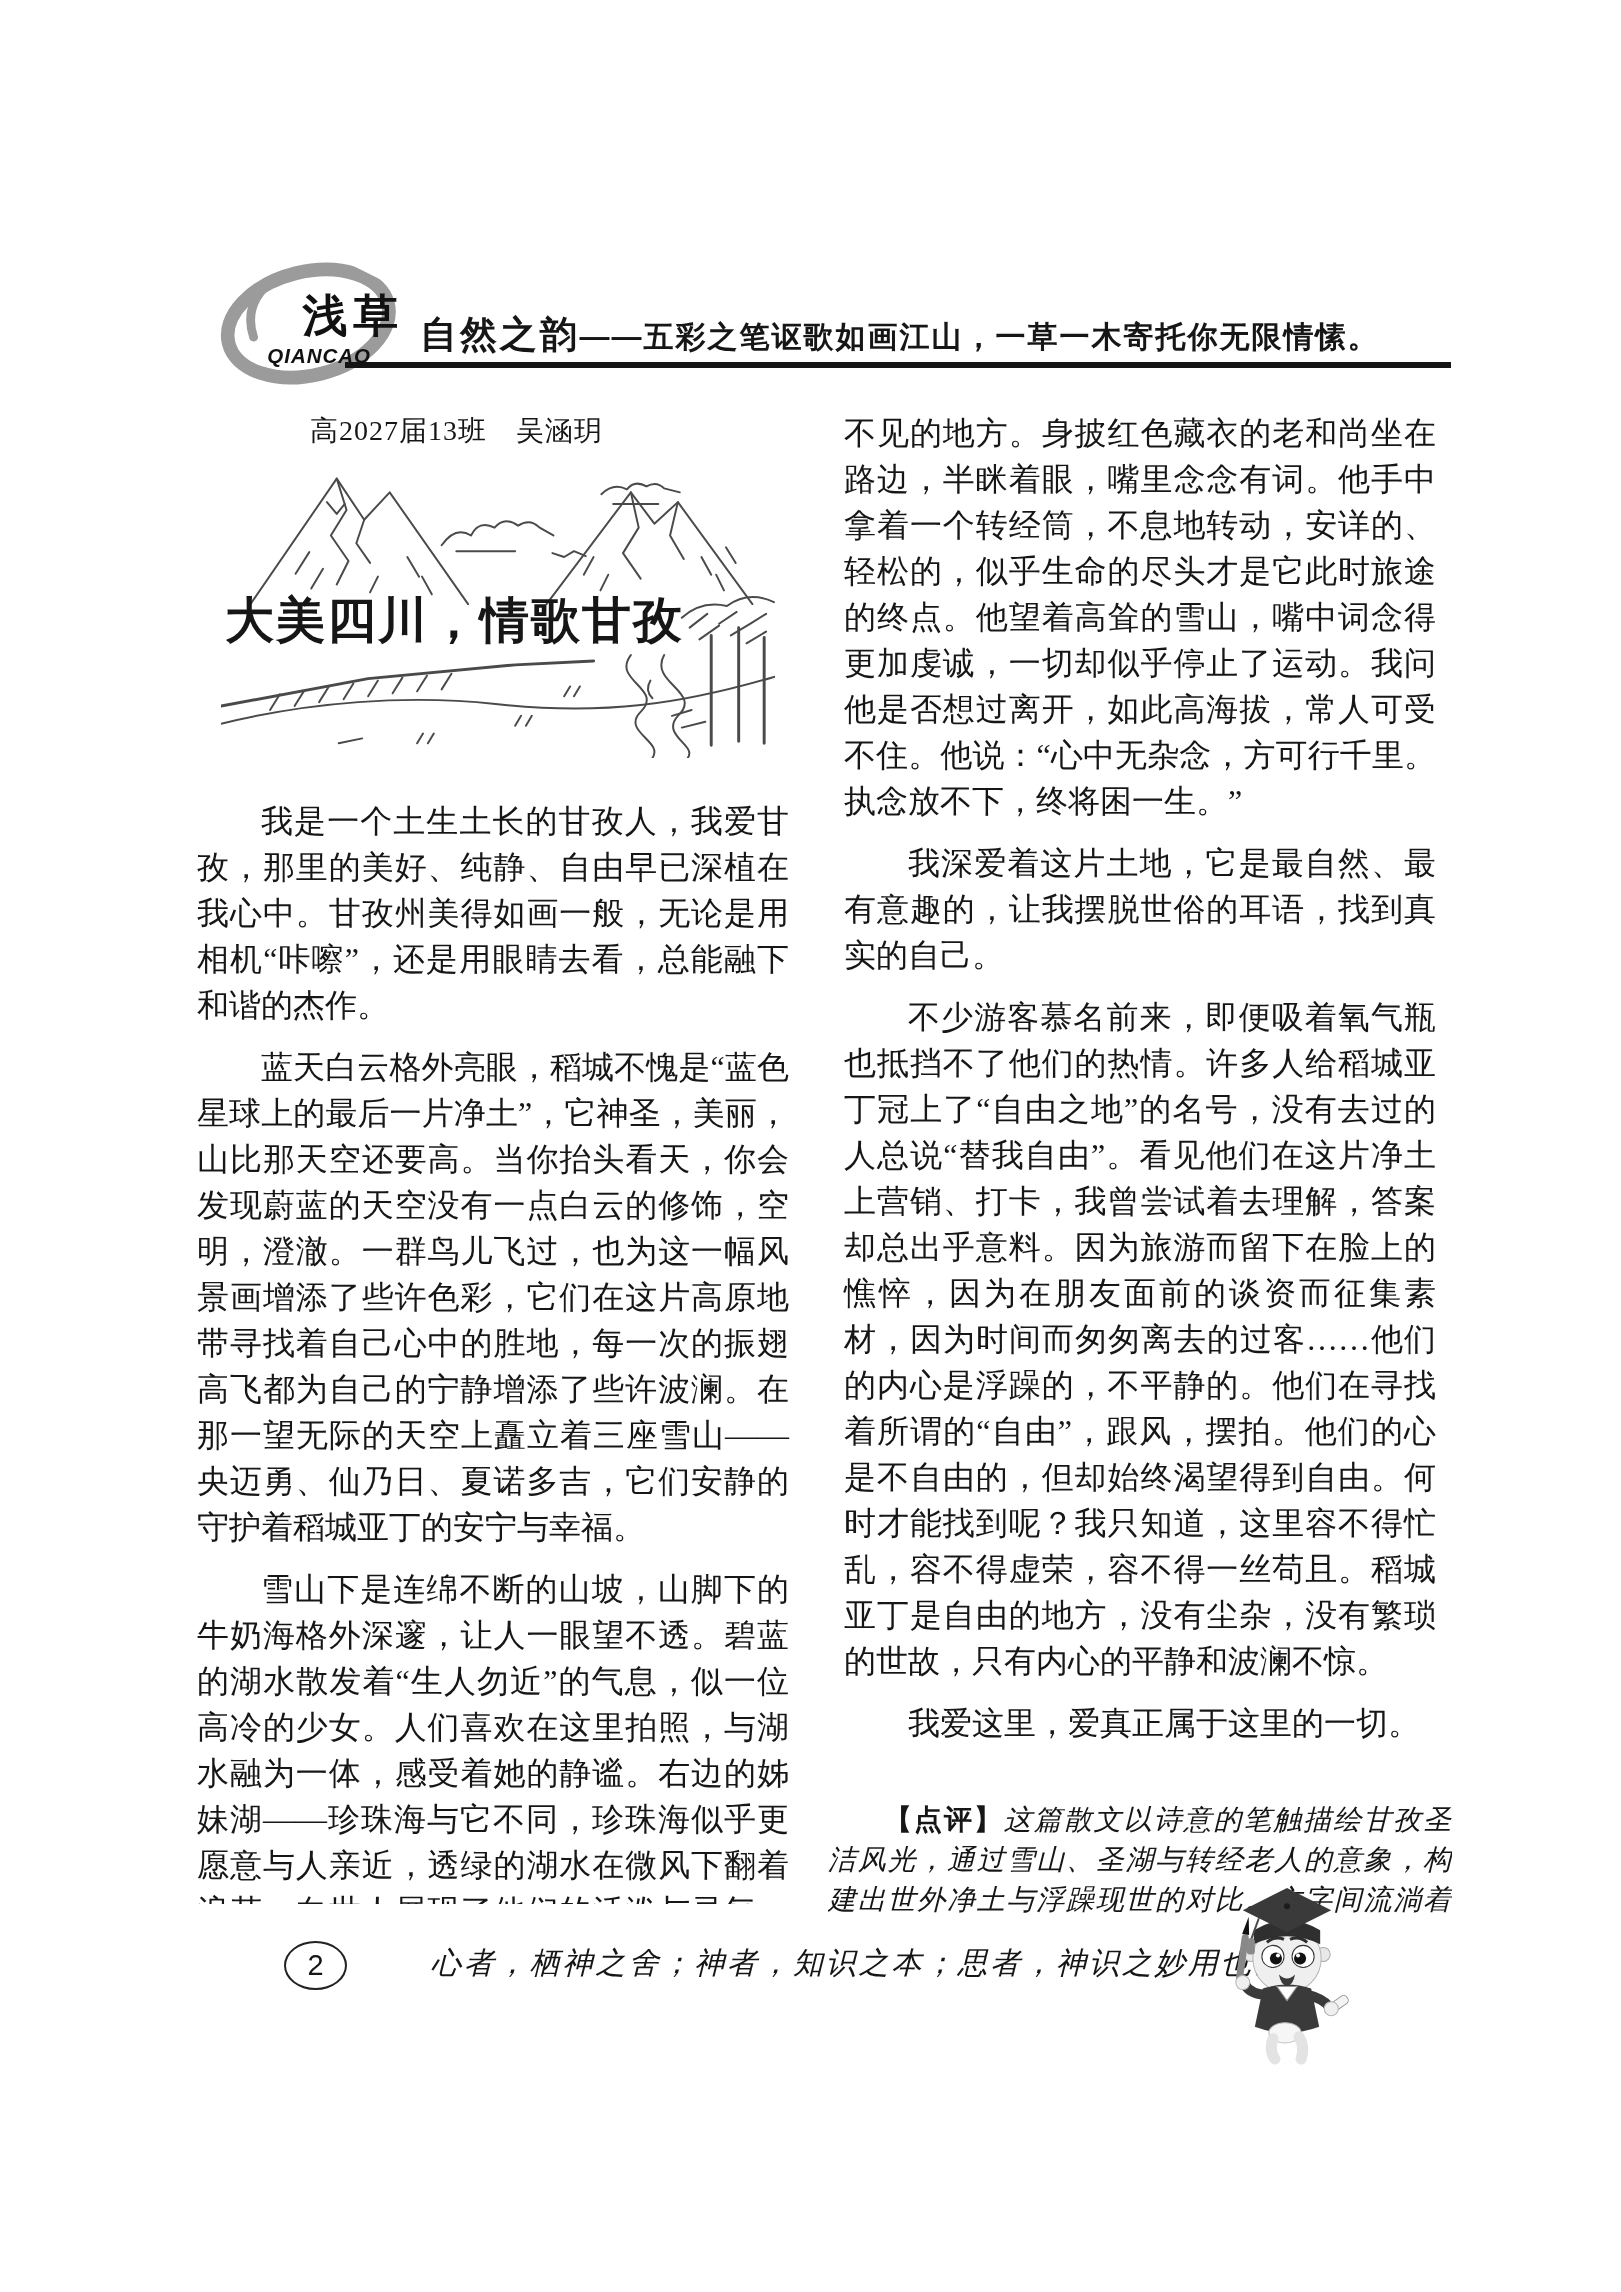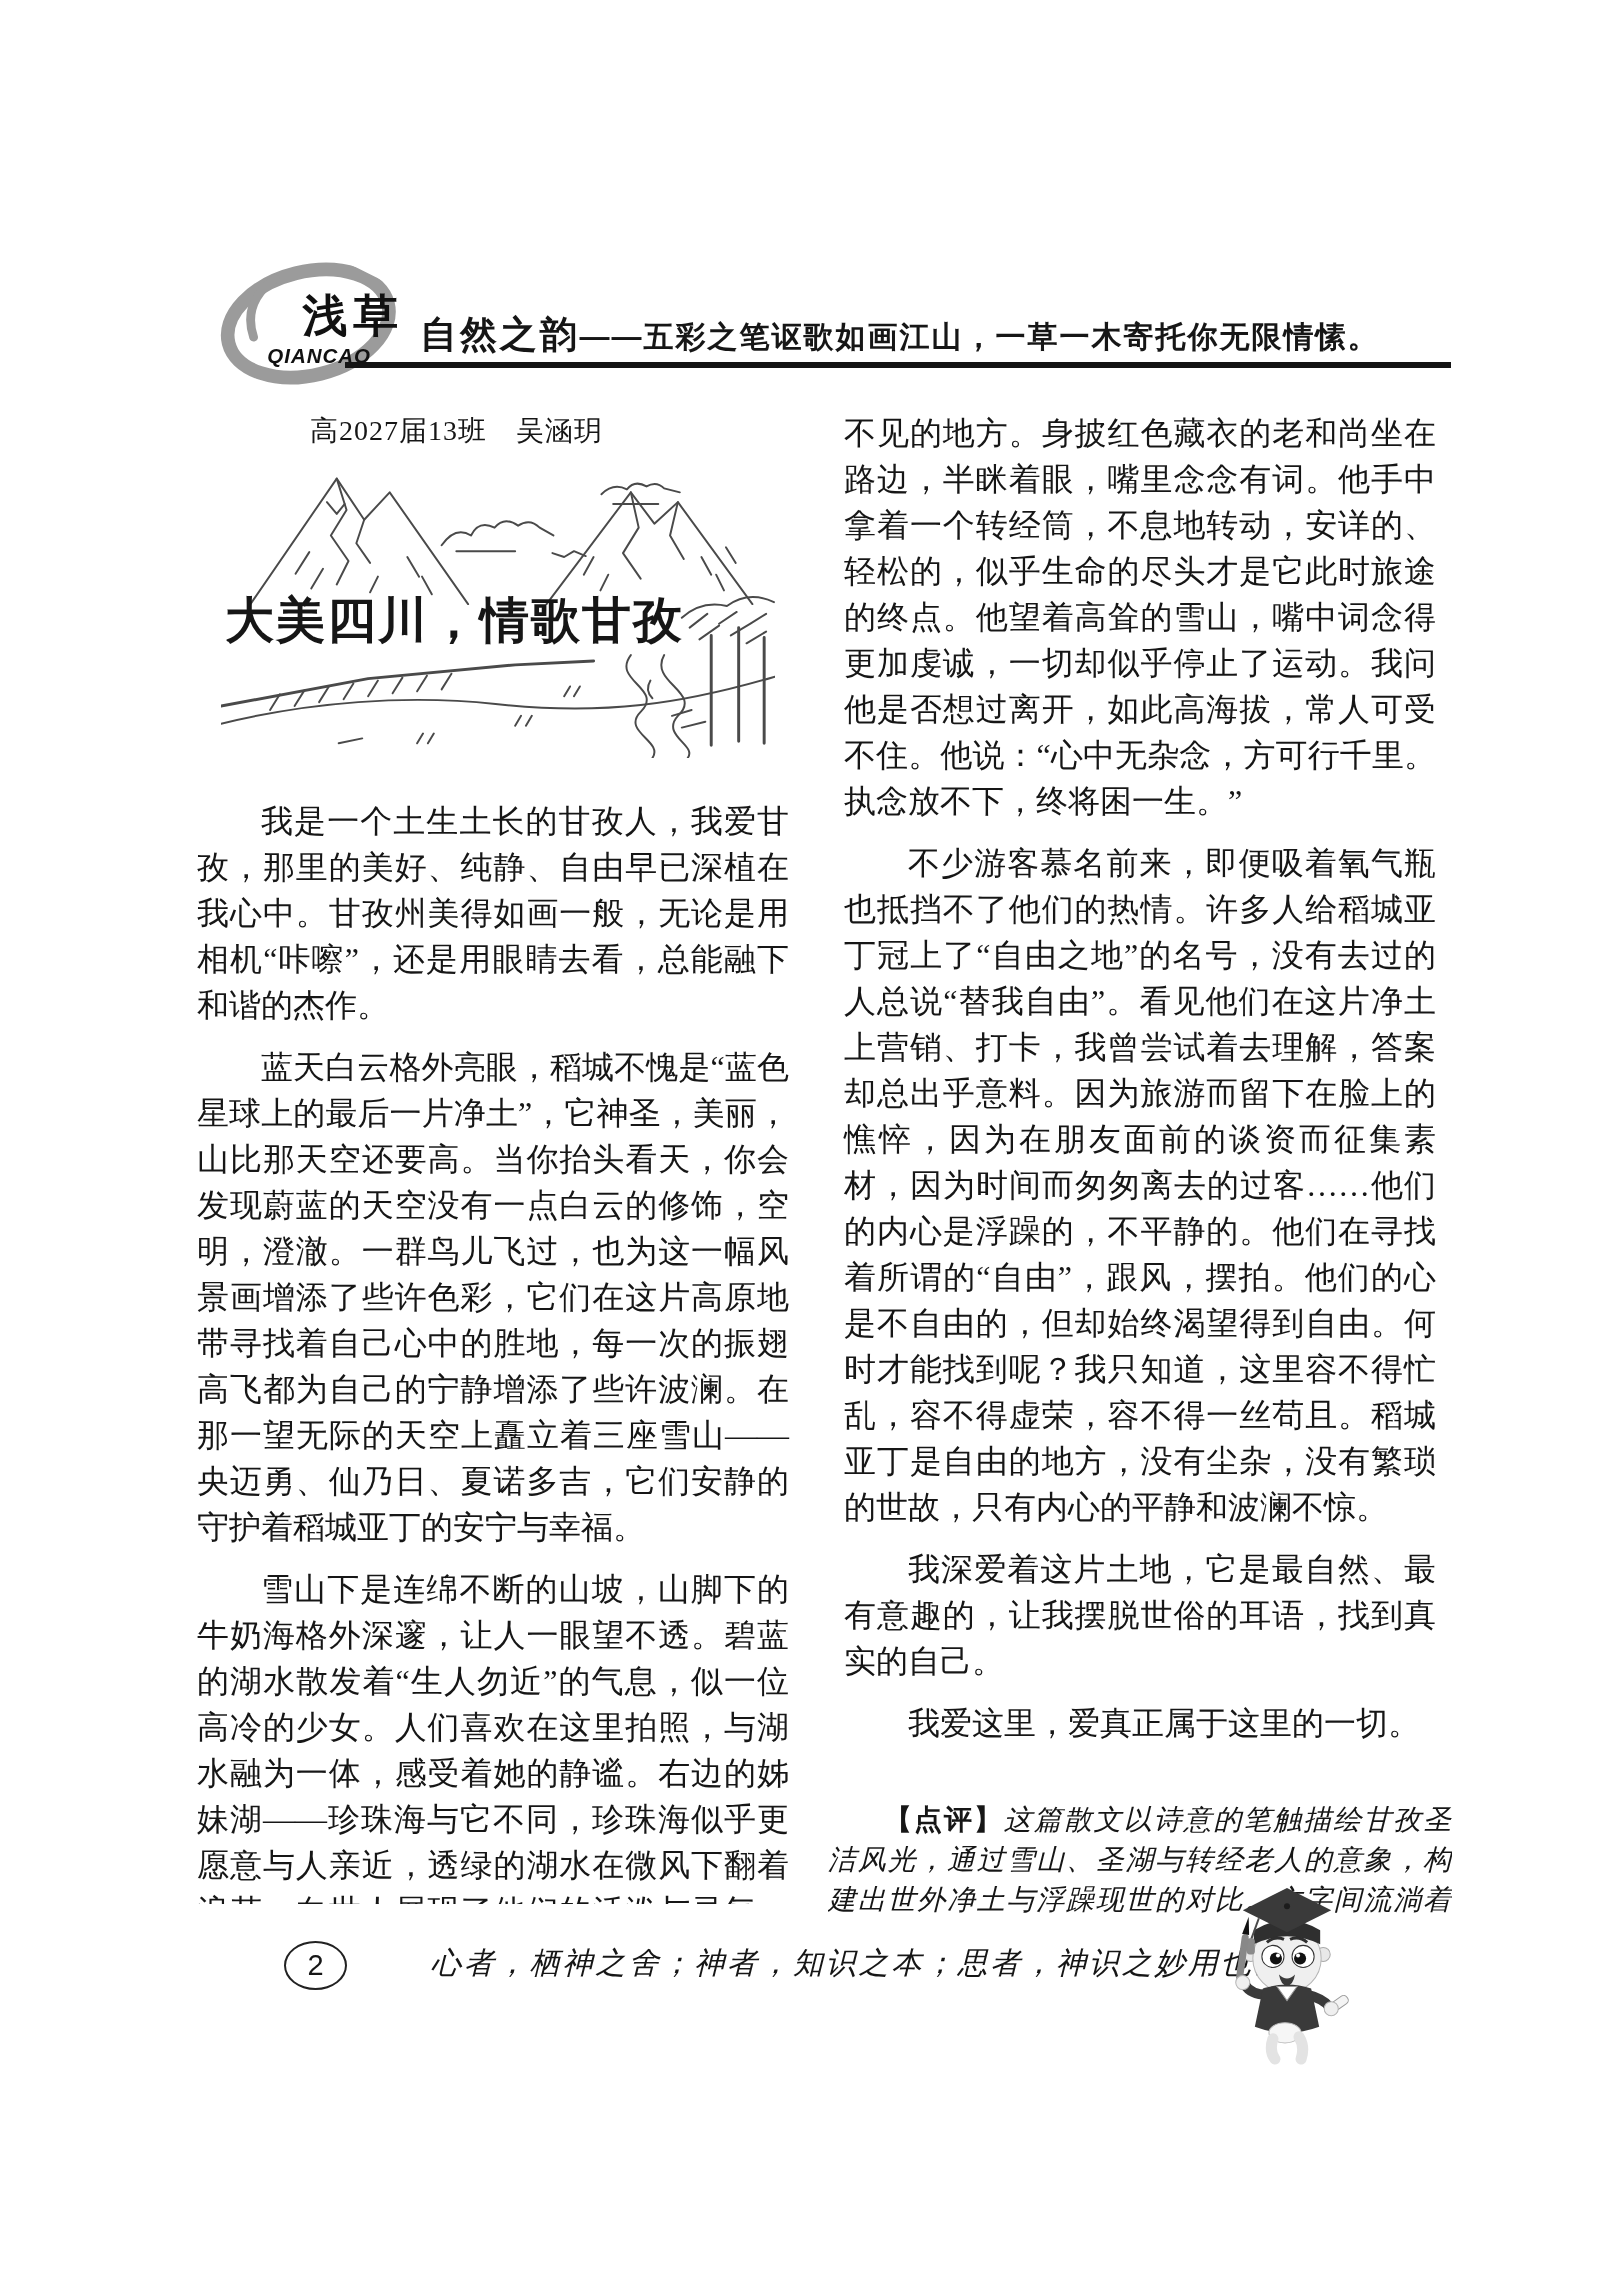--- a/index.html
+++ b/index.html
@@ -104,22 +104,22 @@
 
   <p class="indent">我是一个土生土长的甘孜人，我爱甘孜，那里的美好、纯静、自由早已深植在我心中。甘孜州美得如画一般，无论是用相机“咔嚓”，还是用眼睛去看，总能融下和谐的杰作。</p>
       <p class="indent">蓝天白云格外亮眼，稻城不愧是“蓝色星球上的最后一片净土”，它神圣，美丽，山比那天空还要高。当你抬头看天，你会发现蔚蓝的天空没有一点白云的修饰，空明，澄澈。一群鸟儿飞过，也为这一幅风景画增添了些许色彩，它们在这片高原地带寻找着自己心中的胜地，每一次的振翅高飞都为自己的宁静增添了些许波澜。在那一望无际的天空上矗立着三座雪山——央迈勇、仙乃日、夏诺多吉，它们安静的守护着稻城亚丁的安宁与幸福。</p>
       <p class="indent">雪山下是连绵不断的山坡，山脚下的牛奶海格外深邃，让人一眼望不透。碧蓝的湖水散发着“生人勿近”的气息，似一位高冷的少女。人们喜欢在这里拍照，与湖水融为一体，感受着她的静谧。右边的姊妹湖——珍珠海与它不同，珍珠海似乎更愿意与人亲近，透绿的湖水在微风下翻着浪花，向世人展现了他们的活泼与灵气。络绒草场的牛羊在风中戏闹，深黄的草中有了几团黑。溪流从络绒草场中流过，似讲述着过往的故事，哗哗作响。我看见了那太阳，一望无际的草地。风从肩膀处轻轻掠过，流水绵绵，心极安宁。</p>
     </div>
 
   <div class="col col-right">
     <div>
 
     <p>不见的地方。身披红色藏衣的老和尚坐在路边，半眯着眼，嘴里念念有词。他手中拿着一个转经筒，不息地转动，安详的、轻松的，似乎生命的尽头才是它此时旅途的终点。他望着高耸的雪山，嘴中词念得更加虔诚，一切却似乎停止了运动。我问他是否想过离开，如此高海拔，常人可受不住。他说：“心中无杂念，方可行千里。执念放不下，终将困一生。”</p>
+        <p class="indent">我深爱着这片土地，它是最自然、最有意趣的，让我摆脱世俗的耳语，找到真实的自己。</p>
         <p class="indent">不少游客慕名前来，即便吸着氧气瓶也抵挡不了他们的热情。许多人给稻城亚丁冠上了“自由之地”的名号，没有去过的人总说“替我自由”。看见他们在这片净土上营销、打卡，我曾尝试着去理解，答案却总出乎意料。因为旅游而留下在脸上的憔悴，因为在朋友面前的谈资而征集素材，因为时间而匆匆离去的过客……他们的内心是浮躁的，不平静的。他们在寻找着所谓的“自由”，跟风，摆拍。他们的心是不自由的，但却始终渴望得到自由。何时才能找到呢？我只知道，这里容不得忙乱，容不得虚荣，容不得一丝苟且。稻城亚丁是自由的地方，没有尘杂，没有繁琐的世故，只有内心的平静和波澜不惊。</p>
-        <p class="indent">我深爱着这片土地，它是最自然、最有意趣的，让我摆脱世俗的耳语，找到真实的自己。</p>
         <p class="indent">我爱这里，爱真正属于这里的一切。</p>
       </div>
     <div class="comment indent-block">
       <span class="comment-label">【点评】</span><span class="comment-body">这篇散文以诗意的笔触描绘甘孜圣洁风光，通过雪山、圣湖与转经老人的意象，构建出世外净土与浮躁现世的对比。文字间流淌着对故土深沉的爱，更暗含对快餐式旅游的哲学批判——真正的自由源于内心的澄明，而非地理标签的追逐，展现出超越年龄的思辨深度。</span>
     </div>
 
   </div>
 
   <div class="page-number">
     <span>2</span>

